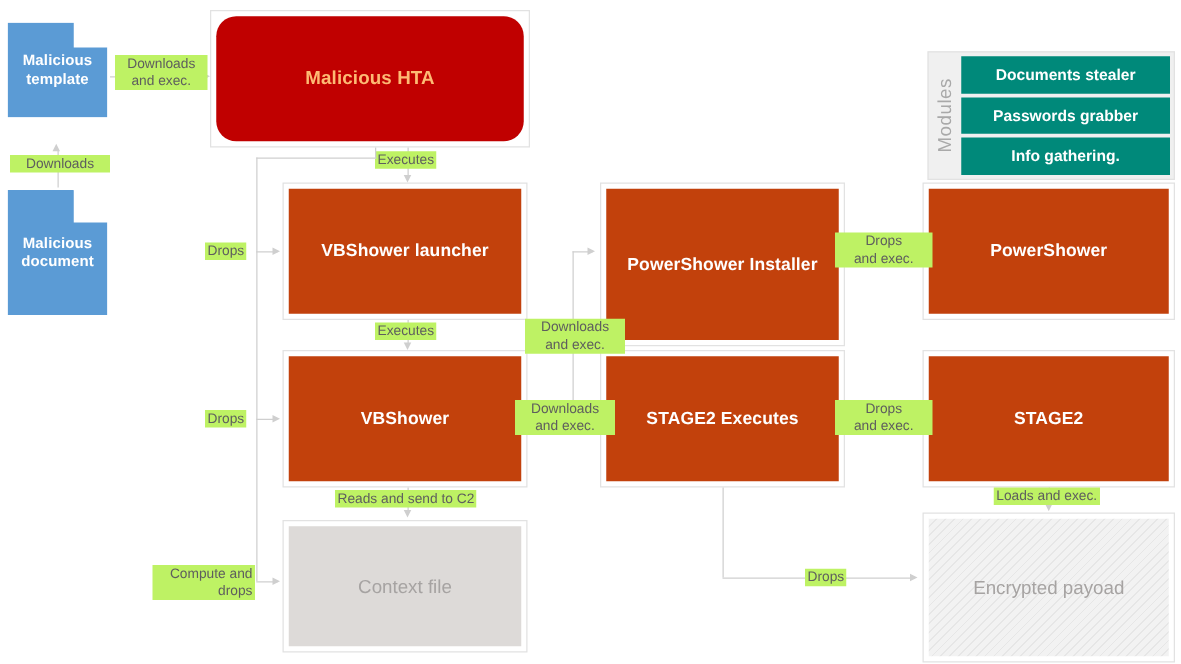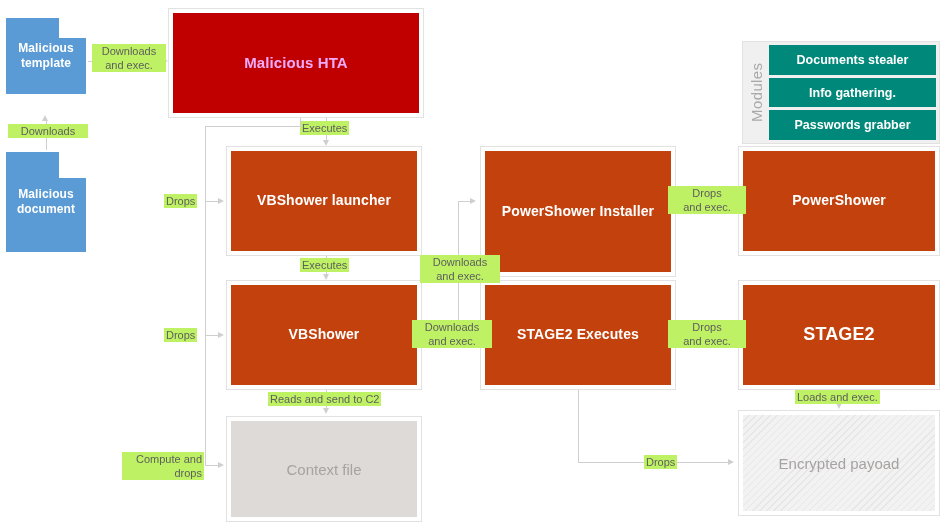--- a/index.html
+++ b/index.html
@@ -25,21 +25,21 @@
     text-align:center;
     box-sizing:border-box;
   }
   .label{
     font-weight:bold;
     line-height:1.28;
     letter-spacing:.1px;
   }
 
   
-  .red   .fill{background:#c00000;color:#f0abfc;}
+  .red   .fill{background:#c00000;color:#fdba74;border-radius:16px;}
   .green .fill{background:#c2410c;color:#ffffff;}
   .grey  .fill{background:#dddad8;color:#a6a3a2;}
 
   
   .doc{
     position:absolute;
     box-sizing:border-box;
   }
   .doc .page{
     position:relative;width:100%;height:100%;
@@ -180,47 +180,47 @@
     </div>
   </div>
 
   <div id="modules-group" style="left:742px;top:41px;width:198px;height:103px;">
     <div class="mg-title">Modules</div>
     <div class="mg-list">
       <div class="mg-item">
         <span>Documents stealer</span>
       </div>
       <div class="mg-item">
+        <span>Passwords grabber</span>
+      </div>
+      <div class="mg-item">
         <span>Info gathering.</span>
       </div>
-      <div class="mg-item">
-        <span>Passwords grabber</span>
-      </div>
     </div>
   </div>
 
   <div class="node green" id="n-powershower" style="left:738px;top:146px;width:202px;height:110px;">
     <div class="fill">
       <span class="label" style="font-size:14px;">PowerShower</span>
     </div>
   </div>
 
   <div class="node green" id="n-stage2" style="left:738px;top:280px;width:202px;height:110px;">
     <div class="fill">
-      <span class="label" style="font-size:18px;">STAGE2</span>
+      <span class="label" style="font-size:14px;">STAGE2</span>
     </div>
   </div>
 
   <div class="node grey" id="n-context" style="left:226px;top:416px;width:196px;height:106px;">
     <div class="fill">
       <span style="font-size:15px;">Context file</span>
     </div>
   </div>
 
-  <div class="node hatch" id="n-payload" style="left:738px;top:410px;width:202px;height:106px;">
+  <div class="node hatch" id="n-payload" style="left:738px;top:410px;width:202px;height:120px;">
     <div class="fill">
       <span style="font-size:15px;">Encrypted payoad</span>
     </div>
   </div>
 
   <div class="vline" style="left:46px;top:120px;height:30px;"></div>
   <div class="arrow up" style="left:42px;top:115px;"></div>
   <div class="elabel ctr" style="left:8px;top:124px;width:76px;">Downloads</div>
 
   <div class="hline" style="left:88px;top:61px;width:78px;"></div>

